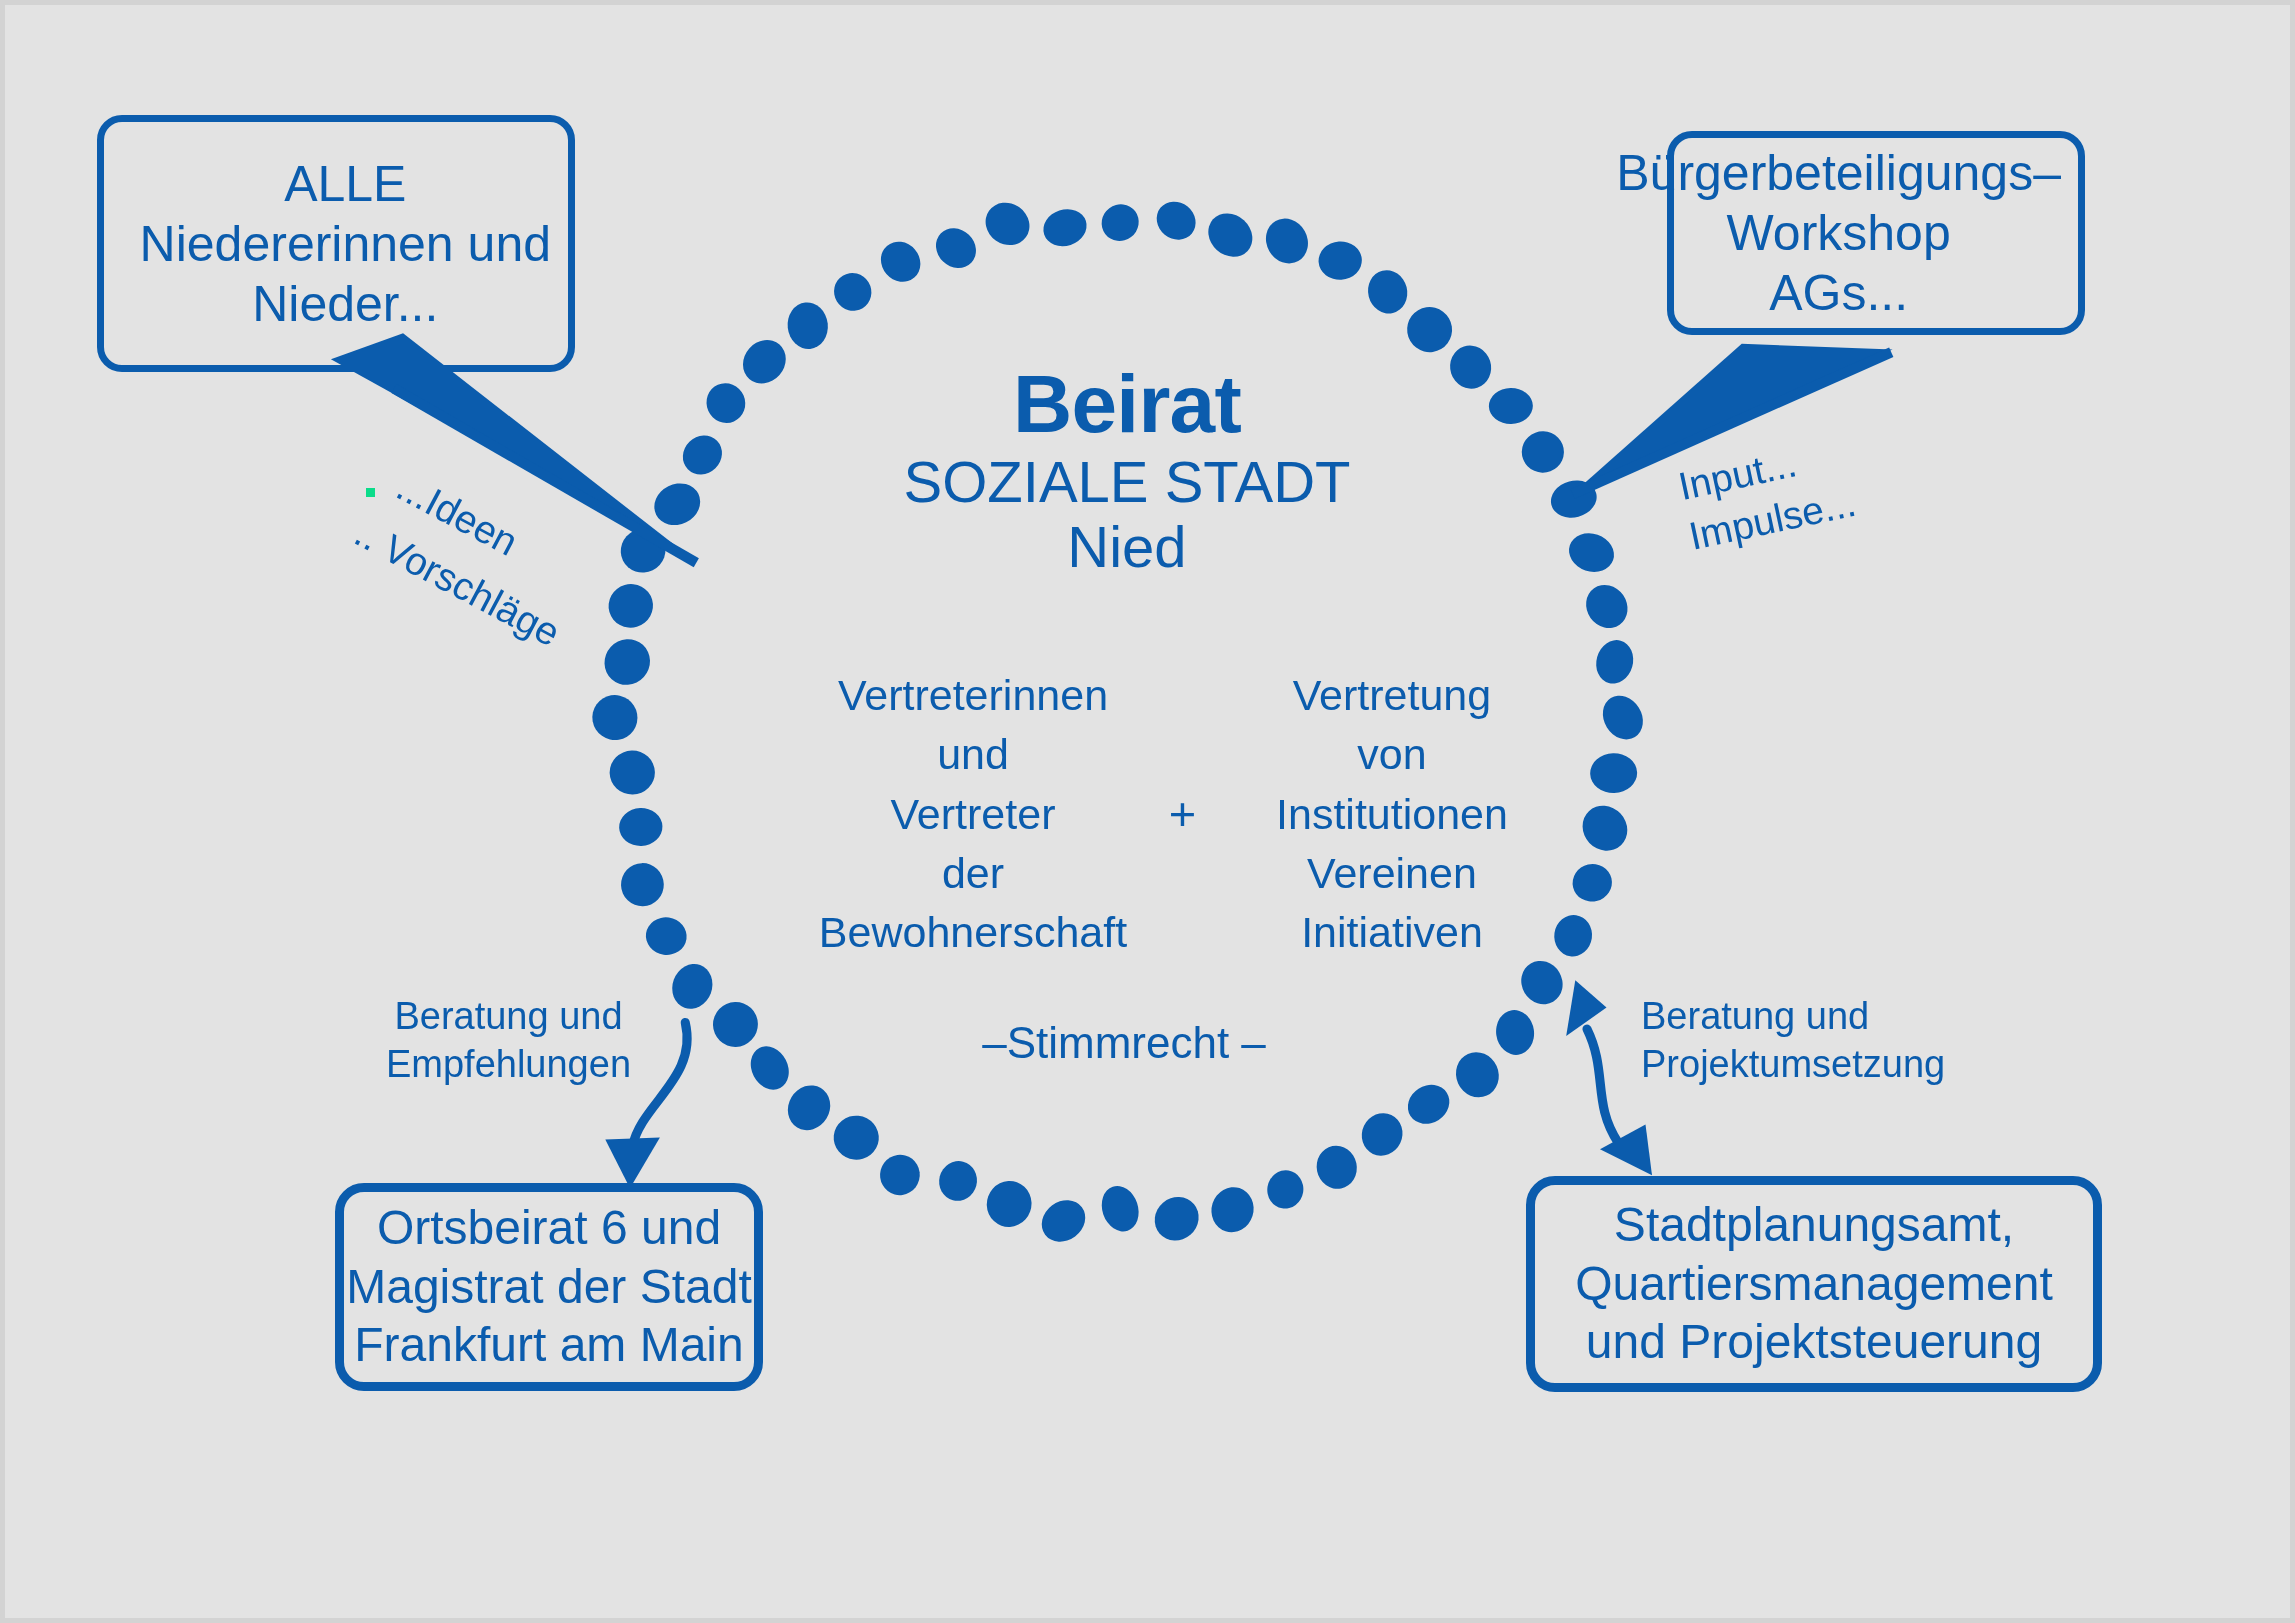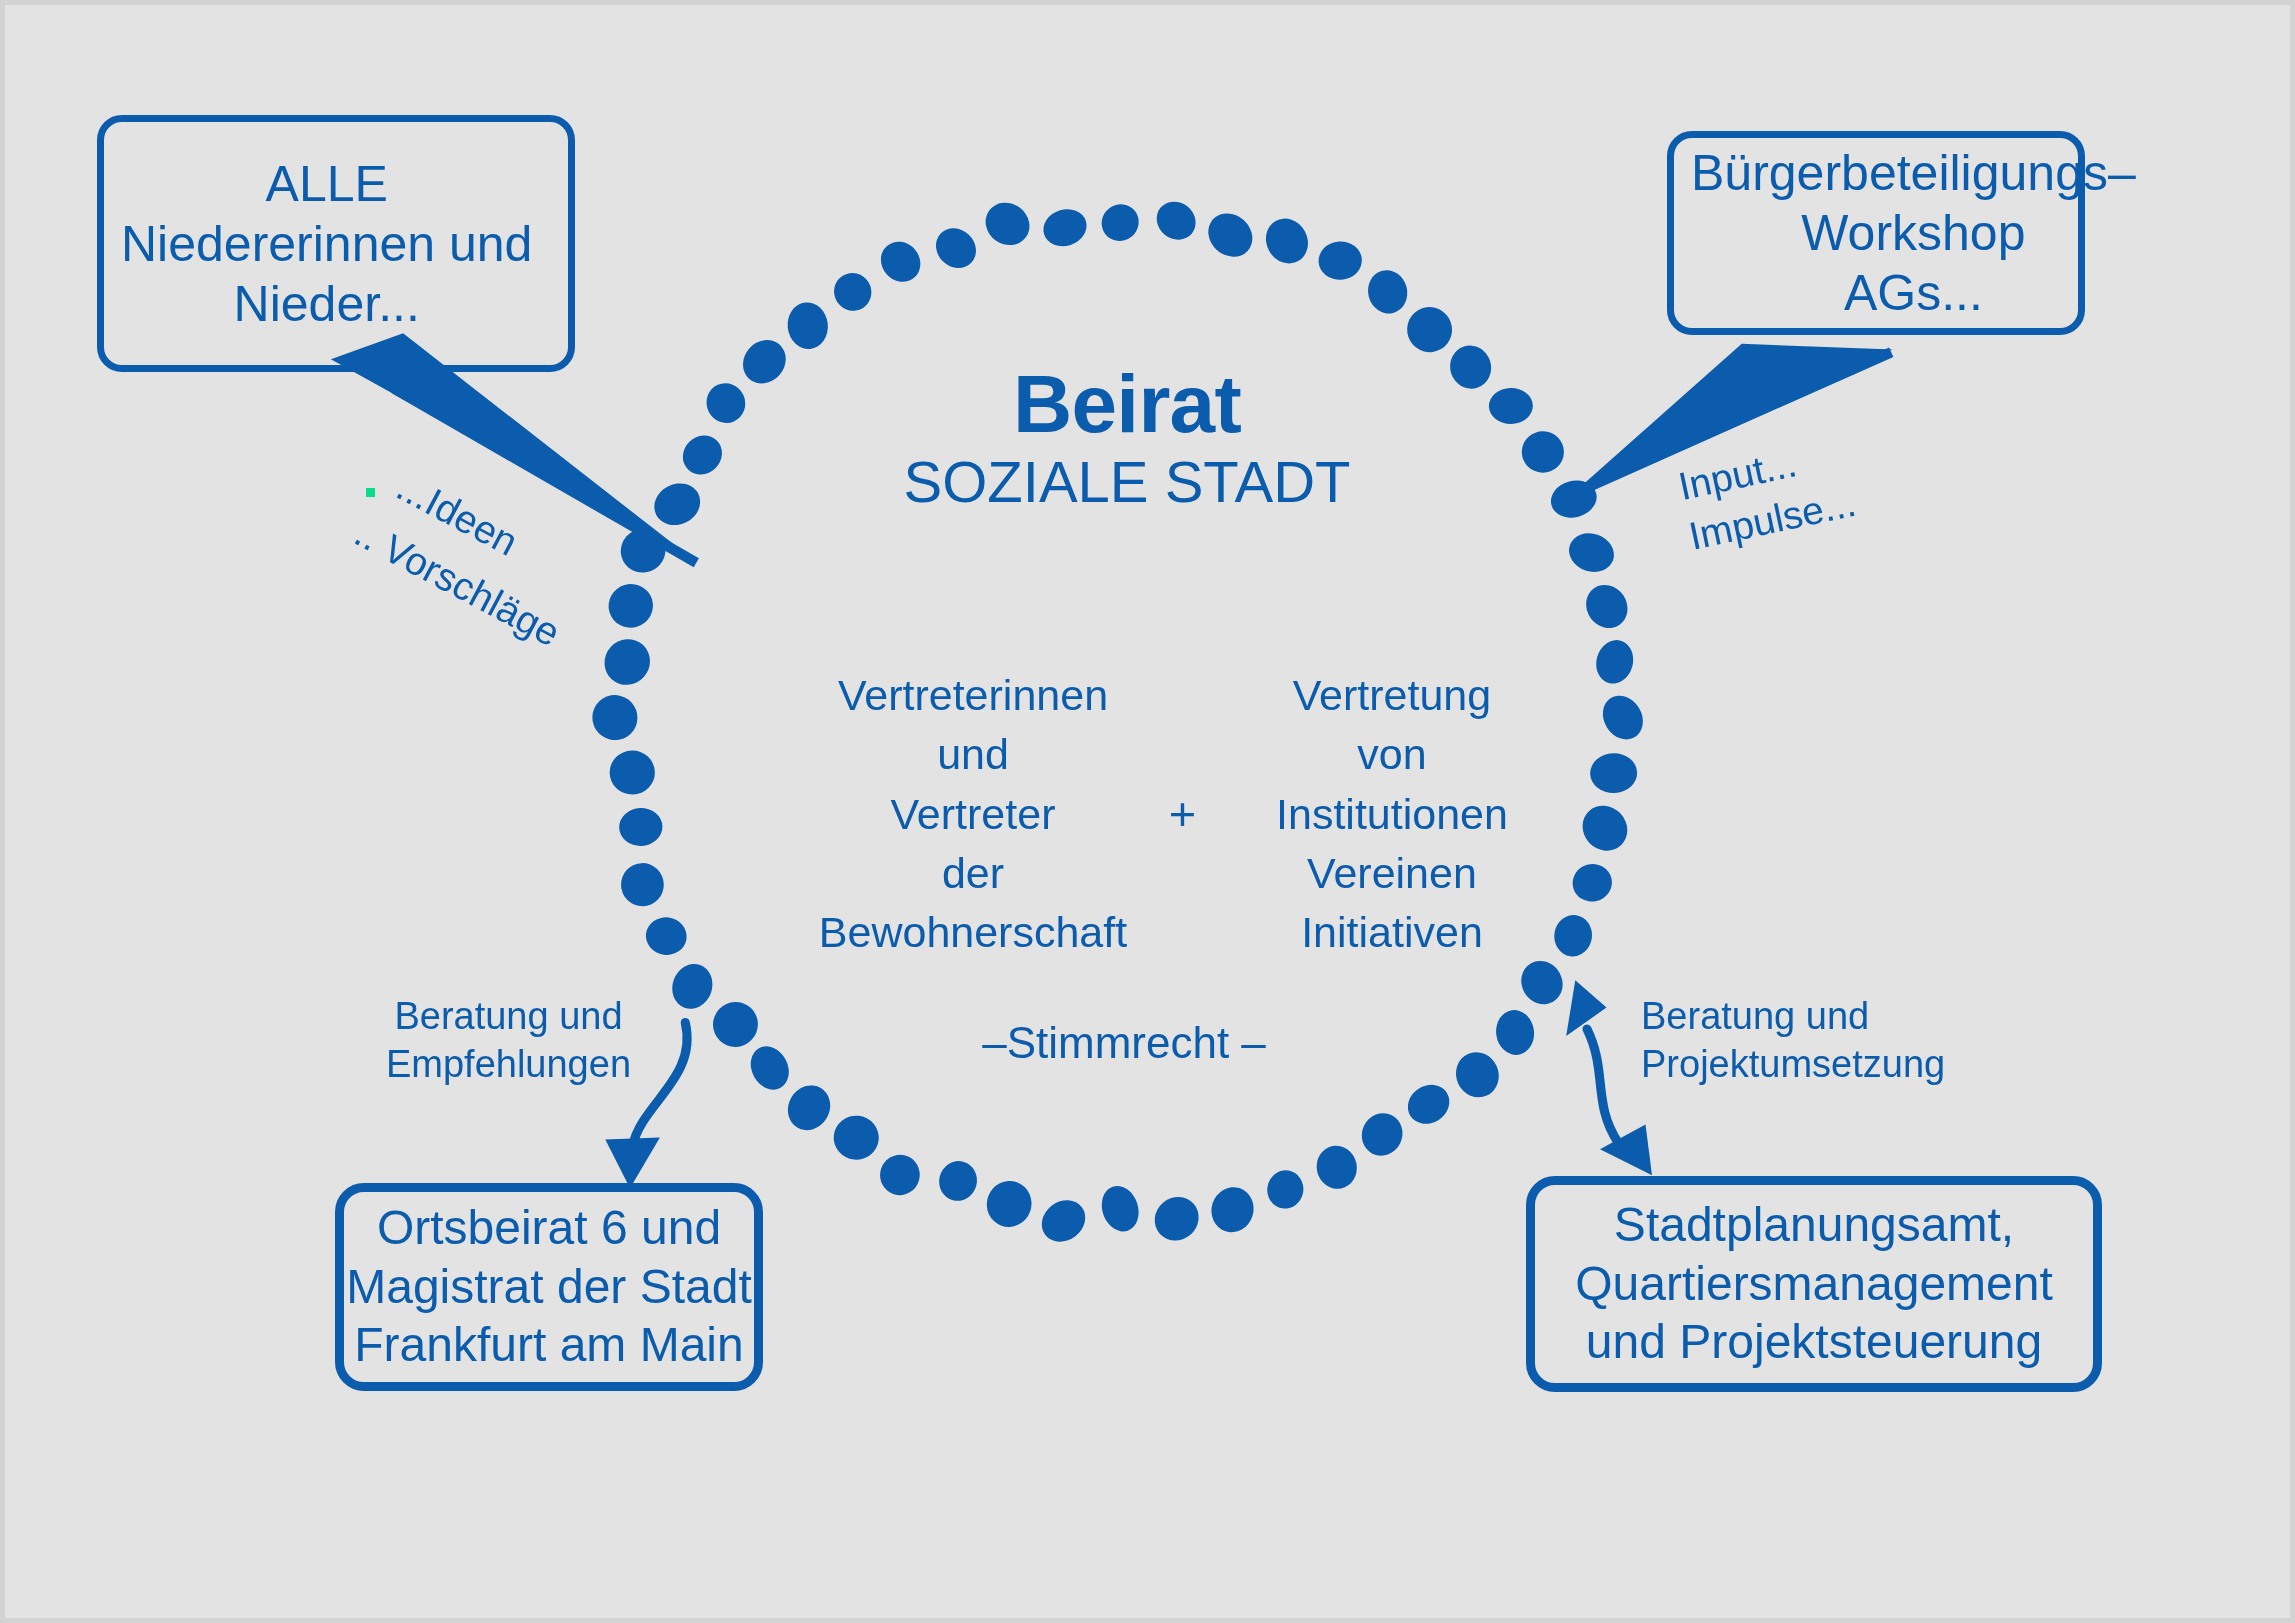--- a/index.html
+++ b/index.html
@@ -28,21 +28,21 @@
 
   
   .bubble {
     position: absolute;
     box-sizing: border-box;
     border: 7.2px solid #0b5cad;
     border-radius: 25px;
     background: transparent;
     display: flex;
     align-items: center;
-    justify-content: flex-start;
+    justify-content: flex-end;
     text-align: center;
     line-height: 1.2;
   }
   .bubble .txt { padding: 3.9px 17px; white-space: pre-line; }
 
   #bubble-left  { left: 92px;  top: 110px;  width: 478px;  height: 257px; font-size: 50px; }
   #bubble-right { left: 1662px; top: 126px;  width: 418px;  height: 204px; font-size: 50px; }
 
   
   .box {
@@ -233,20 +233,21 @@
 
   <div class="bubble" id="bubble-right">
     <span class="txt">Bürgerbeteiligungs–
 Workshop
 AGs...</span>
   </div>
 
   <div id="center-title">
     <span id="title-main">Beirat</span>
     <span id="title-sub1">SOZIALE STADT</span>
+    <span id="title-sub2">Nied</span>
   </div>
 
   <div id="columns">
     <div class="col">Vertreterinnen
 und
 Vertreter
 der
 Bewohnerschaft</div>
     <div id="plus-sign">+</div>
     <div class="col">Vertretung

